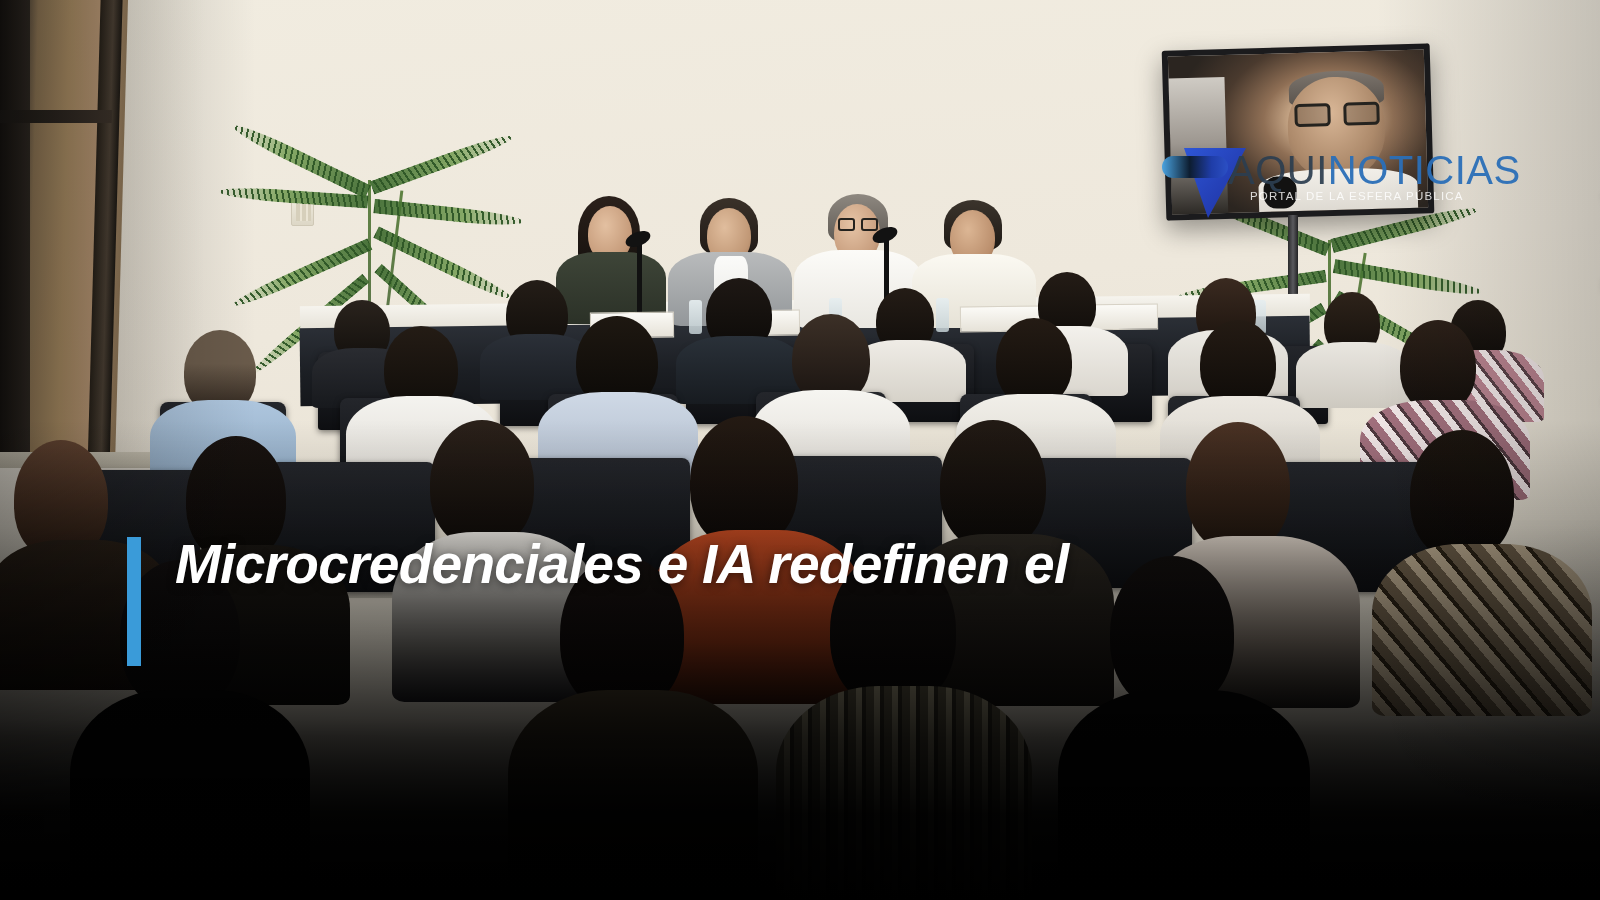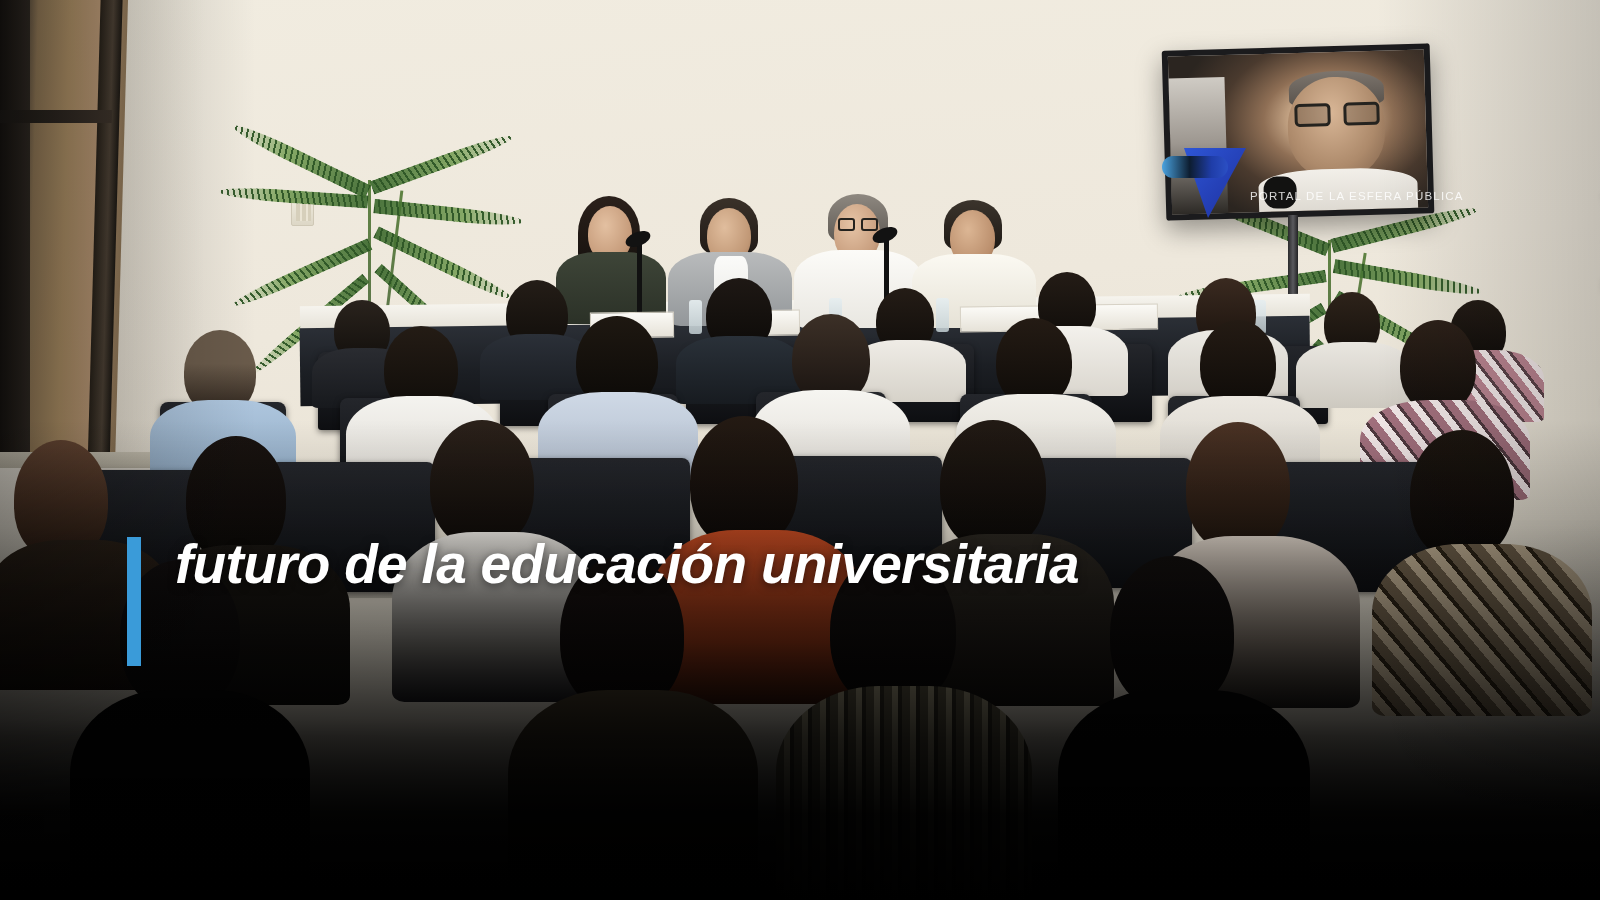--- a/index.html
+++ b/index.html
@@ -514,28 +514,31 @@
           </linearGradient>
           <linearGradient id="gtri" x1="0" y1="0" x2="1" y2="1">
             <stop offset="0%" stop-color="#2e56d6"></stop>
             <stop offset="100%" stop-color="#1d2f9e"></stop>
           </linearGradient>
         </defs>
         <path d="M26 18 L88 18 L50 88 Z" fill="url(#gtri)"></path>
         <rect x="4" y="26" width="66" height="22" rx="11" fill="url(#gbar)"></rect>
       </svg>
     </div>
+    <div class="wordmark">
+      <span class="w-aqui">AQUI</span><span class="w-noticias">NOTICIAS</span>
+    </div>
     <div class="tagline">PORTAL DE LA ESFERA PÚBLICA</div>
   </div>
 
   <div id="illus">
     <span>Imagen ilustrativa</span>
   </div>
 
   <div id="headline-wrap">
     <div id="accent-bar"></div>
     <h1 id="headline">
-      <span class="ln">futuro de la educación universitaria</span>
+      <span class="ln">Microcredenciales e IA redefinen el</span>
     </h1>
   </div>
 
 
 </div>
 
 </body></html>

